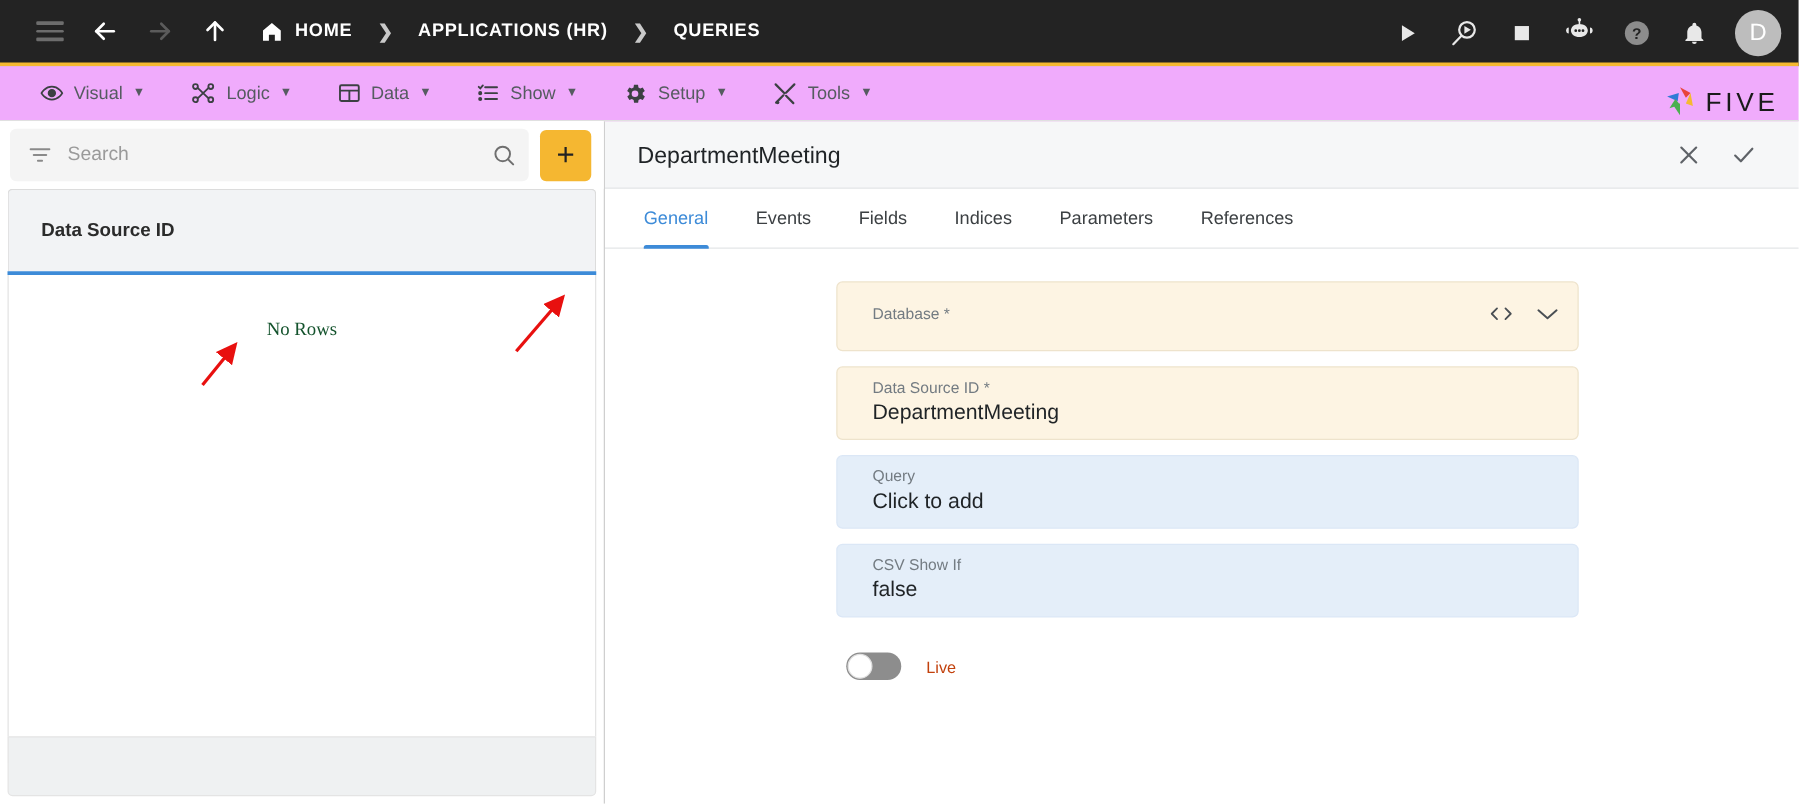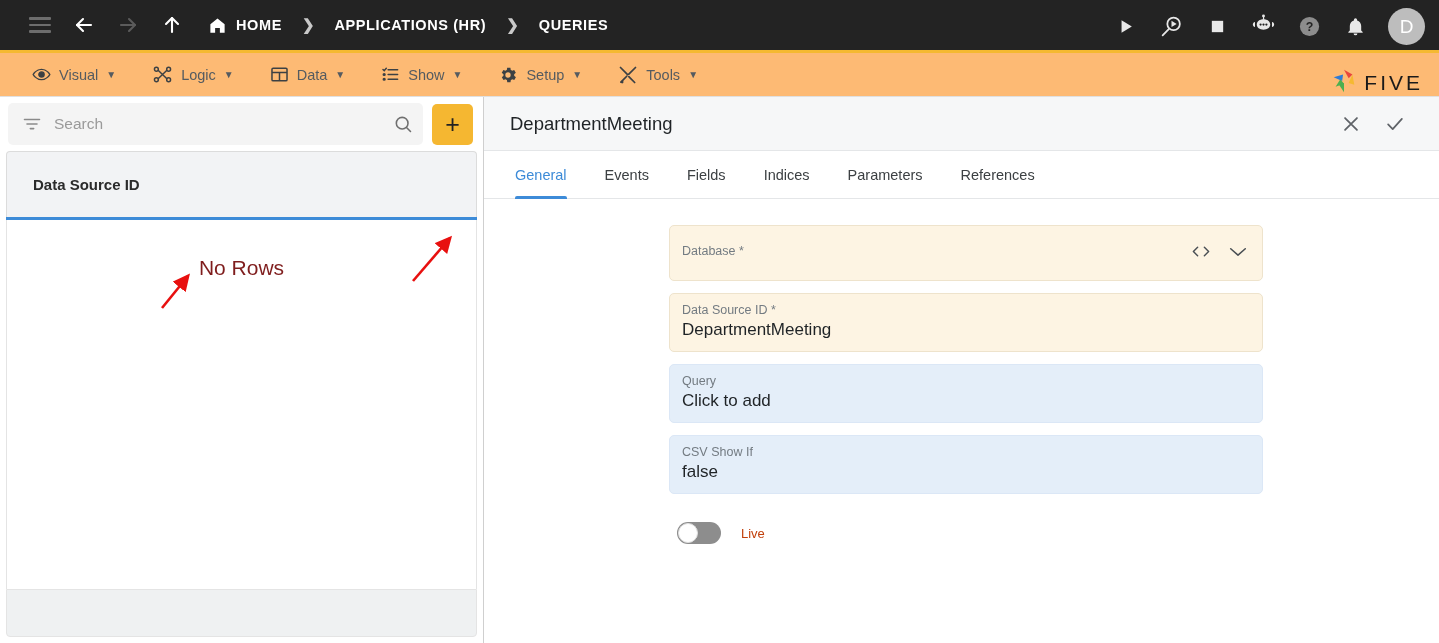--- a/index.html
+++ b/index.html
@@ -53,21 +53,21 @@
   .avatar {
     width: 37px; height: 37px; border-radius: 50%;
     background: #bdbdbd; color: #ffffff;
     display: flex; align-items: center; justify-content: center;
     font-size: 19px; margin-left: 8px;
   }
 
   
   .menubar {
     height: 44px;
-    background: #fdba74;
+    background: #f0abfc;
     border-bottom: 1px solid #e0e0e0;
     display: flex;
     align-items: center;
     padding-left: 14px;
     position: relative;
   }
   .menu-item {
     display: flex; align-items: center; gap: 8px;
     padding: 0 18px;
     height: 44px;
@@ -142,21 +142,21 @@
   .grid-head-label { font-size: 15px; font-weight: bold; color: #2b2b2b; }
   .grid-underline { margin: 0 6px; height: 3px; background: #3D8BD8; }
   .grid-body {
     margin: 0 6px;
     flex: 1;
     background: #ffffff;
     border-left: 1px solid #e4e4e4; border-right: 1px solid #e4e4e4;
     display: flex; justify-content: center;
     padding-top: 36px;
   }
-  .no-rows { color: #7f1d1d; font-size: 21px; }
+  .no-rows { color: #14532d; font-size: 15px; font-family: Liberation Serif, serif; }
   .grid-footer {
     margin: 0 6px 6px 6px;
     height: 48px;
     background: #eff1f2;
     border: 1px solid #e4e4e4;
     border-bottom-left-radius: 4px; border-bottom-right-radius: 4px;
   }
 
   
   .right-panel { flex: 1; background: #ffffff; display: flex; flex-direction: column; }
@@ -187,21 +187,21 @@
   }
   .tab.active { color: #3D8BD8; font-weight: normal; }
   .tab.active::after {
     content: ""; position: absolute; left: 19px; right: 19px; bottom: -1px;
     height: 3px; background: #3D8BD8; border-radius: 2px 2px 0 0;
   }
   .form-area { flex: 1; padding-top: 26px; }
   .form-col { width: 594px; margin-left: 185px; }
   .field {
     border-radius: 5px;
-    padding: 9px 16px 11px 12px;
+    padding: 9px 16px 11px 28px;
     margin-bottom: 12px;
     position: relative;
     min-height: 56px;
     display: flex; flex-direction: column; justify-content: center;
   }
   .field.cream { background: #FDF4E3; border: 1px solid #eee3cc; }
   .field.blue   { background: #E4EEF9; border: 1px solid #dbe7f6; }
   .field-label { font-size: 12.5px; color: #737b82; margin-bottom: 3px; }
   .field-value { font-size: 17px; color: #1f2326; }
   .field-icons {

